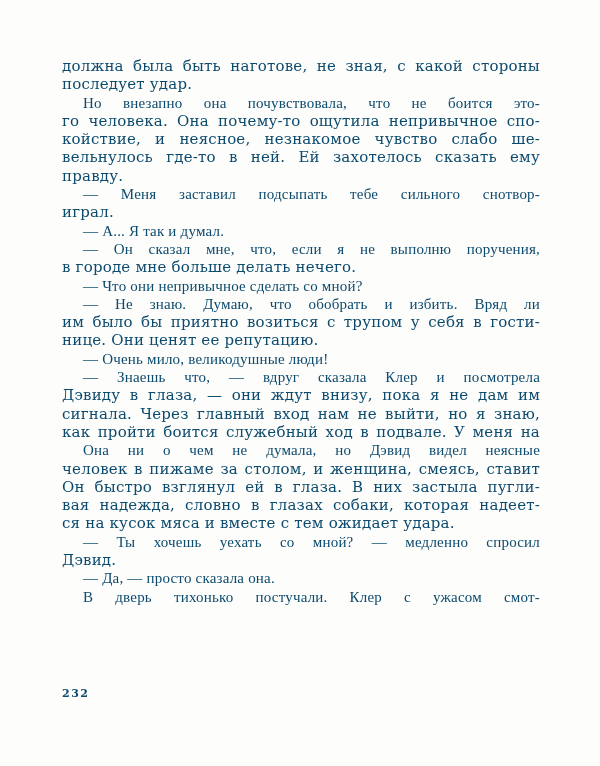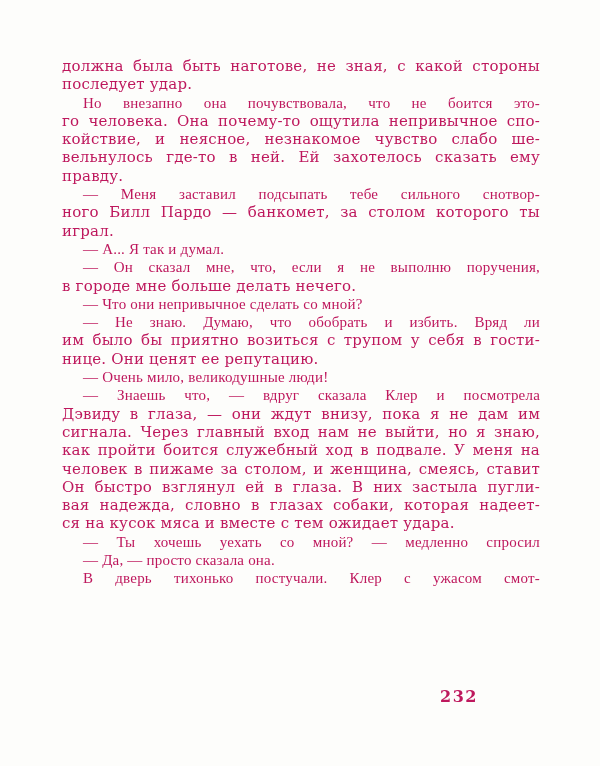--- a/index.html
+++ b/index.html
@@ -7,21 +7,21 @@
     padding: 0;
     background: #ffffff;
   }
   .book-page {
     position: relative;
     width: 600px;
     height: 766px;
     background: #fdfdfb;
     overflow: hidden;
     font-family: "DejaVu Serif", "Liberation Serif", serif;
-    color: #be185d;
+    color: #0c4a6e;
   }
   .text-block {
     position: absolute;
     left: 62px;
     top: 57px;
     width: 478px;
     font-size: 15px;
     letter-spacing: 0.2px;
   }
   .line {
@@ -40,55 +40,56 @@
   }
   .line.indent {
     text-indent: 21px;
     font-family: Liberation Serif, serif;
   }
   .page-number {
     position: absolute;
     top: 687px;
     left: 62px;
     width: 416px;
-    text-align: right;
-    font-size: 16px;
+    text-align: left;
+    font-size: 11px;
     font-weight: bold;
     letter-spacing: 1.5px;
   }
 </style>
 </head>
 <body>
 
 <div class="book-page">
   <div class="text-block">
       <div class="line justify">должна была быть наготове, не зная, с какой стороны</div>
       <div class="line">последует удар.</div>
       <div class="line justify indent">Но внезапно она почувствовала, что не боится это-</div>
       <div class="line justify">го человека. Она почему-то ощутила непривычное спо-</div>
       <div class="line justify">койствие, и неясное, незнакомое чувство слабо ше-</div>
       <div class="line justify">вельнулось где-то в ней. Ей захотелось сказать ему</div>
       <div class="line">правду.</div>
       <div class="line justify indent">— Меня заставил подсыпать тебе сильного снотвор-</div>
-      <div class="line justify">ного Билл Пардо — банкомет, за столом которого ты</div>
       <div class="line">играл.</div>
       <div class="line indent">— А... Я так и думал.</div>
       <div class="line justify indent">— Он сказал мне, что, если я не выполню поручения,</div>
       <div class="line">в городе мне больше делать нечего.</div>
       <div class="line indent">— Что они непривычное сделать со мной?</div>
       <div class="line justify indent">— Не знаю. Думаю, что обобрать и избить. Вряд ли</div>
       <div class="line justify">им было бы приятно возиться с трупом у себя в гости-</div>
       <div class="line">нице. Они ценят ее репутацию.</div>
       <div class="line indent">— Очень мило, великодушные люди!</div>
       <div class="line justify indent">— Знаешь что, — вдруг сказала Клер и посмотрела</div>
       <div class="line justify">Дэвиду в глаза, — они ждут внизу, пока я не дам им</div>
       <div class="line justify">сигнала. Через главный вход нам не выйти, но я знаю,</div>
       <div class="line justify">как пройти боится служебный ход в подвале. У меня на</div>
+      <div class="line justify indent">Она ни о чем не думала, но Дэвид видел неясные</div>
       <div class="line justify">человек в пижаме за столом, и женщина, смеясь, ставит</div>
       <div class="line justify">Он быстро взглянул ей в глаза. В них застыла пугли-</div>
       <div class="line justify">вая надежда, словно в глазах собаки, которая надеет-</div>
       <div class="line">ся на кусок мяса и вместе с тем ожидает удара.</div>
       <div class="line justify indent">— Ты хочешь уехать со мной? — медленно спросил</div>
+      <div class="line">Дэвид.</div>
       <div class="line indent">— Да, — просто сказала она.</div>
       <div class="line justify indent">В дверь тихонько постучали. Клер с ужасом смот-</div>
     </div>
   <div class="page-number">232</div>
 </div>
 
 </body></html>

